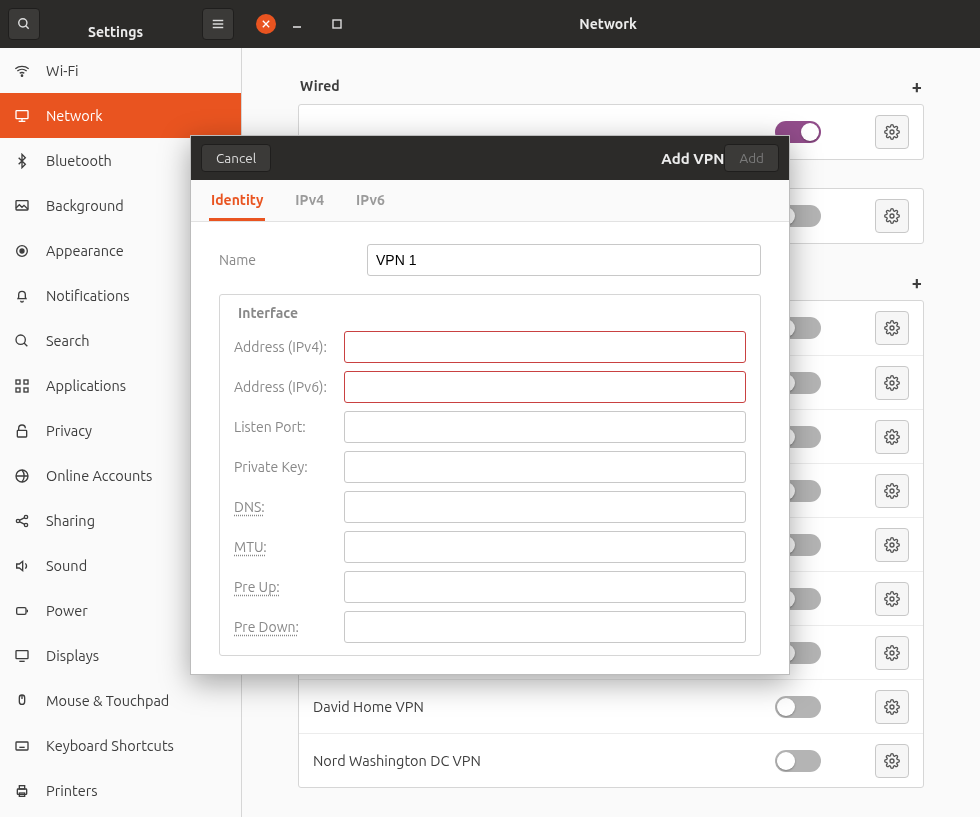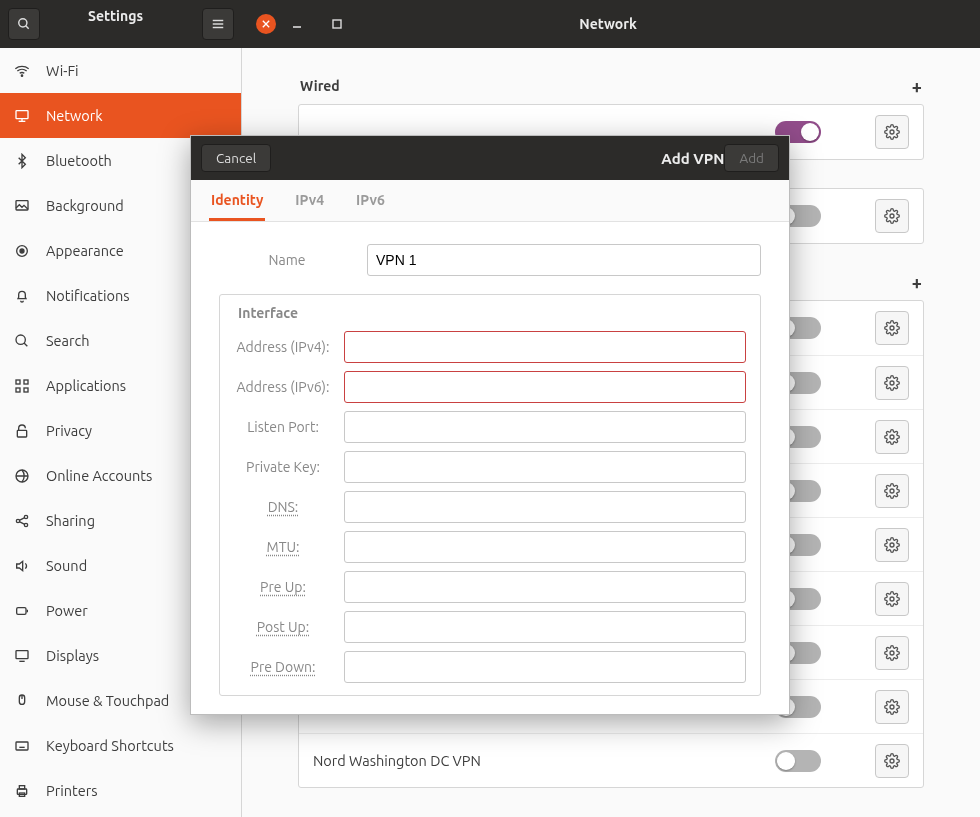--- a/index.html
+++ b/index.html
@@ -14,21 +14,21 @@
     position: relative;
   }
   
   .titlebar {
     height: 48px;
     background: #2c2b29;
     display: flex;
     align-items: center;
     color: #dcdcdc;
   }
-  .tb-left { display: flex; align-items: flex-start; width: 242px; }
+  .tb-left { display: flex; align-items: flex-end; width: 242px; }
   .tb-search-btn {
     width: 32px; height: 32px;
     background: #3b3a38;
     border: 1px solid #1f1e1d;
     border-radius: 4px;
     margin-left: 8px;
     display: flex; align-items: center; justify-content: center;
     color: #dcdcdc;
   }
   .tb-title { font-weight: 600; margin-left: 48px; color: #ececec; }
@@ -164,21 +164,21 @@
     cursor: pointer;
     border-bottom: 3px solid transparent;
   }
   .modal-tab.active { color: #e95420; border-bottom-color: #e95420; }
   .modal-body { padding: 18px 28px 18px 28px; }
   .form-row {
     display: flex; align-items: center;
     min-height: 40px;
   }
   .form-label {
-    width: 148px; text-align: center; padding-right: 12px;
+    width: 148px; text-align: left; padding-right: 12px;
     color: #888; font-size: 14px;
   }
   .form-label.dotted { text-decoration: underline dotted; text-underline-offset: 3px; }
   .form-input {
     flex: 1; height: 32px;
     border: 1px solid #c8c8c8;
     border-radius: 3px;
     padding: 0 8px;
     font-size: 14px;
     background: #fff;
@@ -599,22 +599,18 @@
       </div>
       <div class="form-row">
         <div class="form-label dotted">MTU:</div>
         <input class="form-input" style="">
       </div>
       <div class="form-row">
         <div class="form-label dotted">Pre Up:</div>
         <input class="form-input" style="">
       </div>
       <div class="form-row">
-        <div class="form-label dotted">Post Up:</div>
-        <input class="form-input" style="">
-      </div>
-      <div class="form-row">
         <div class="form-label dotted">Pre Down:</div>
         <input class="form-input" style="">
       </div>
     </div>
   </div>
 </div>
 
 </body></html>

